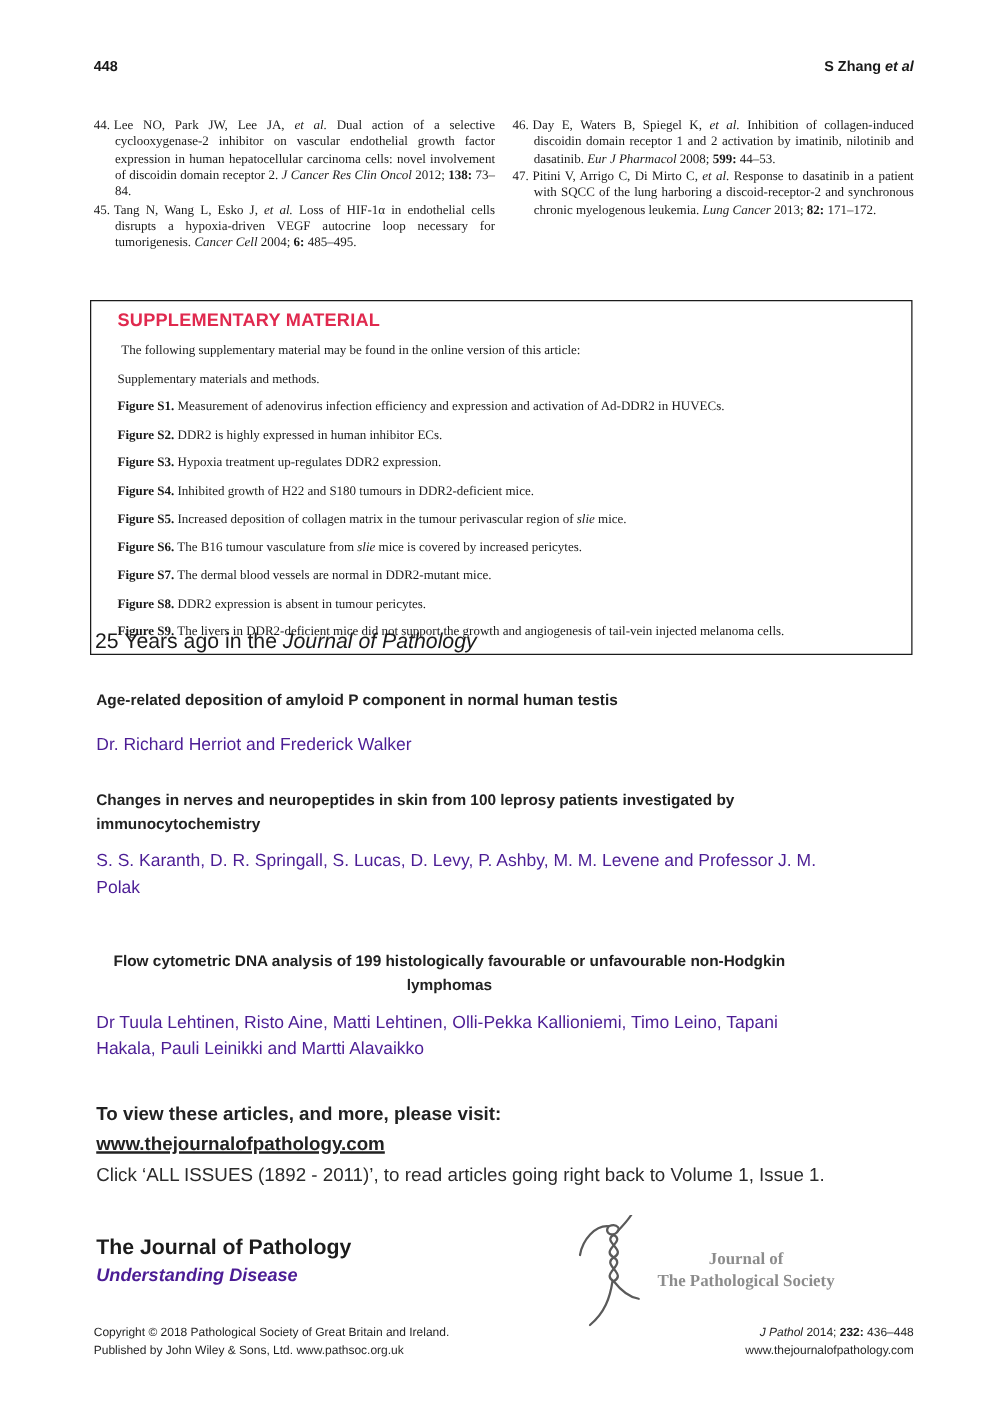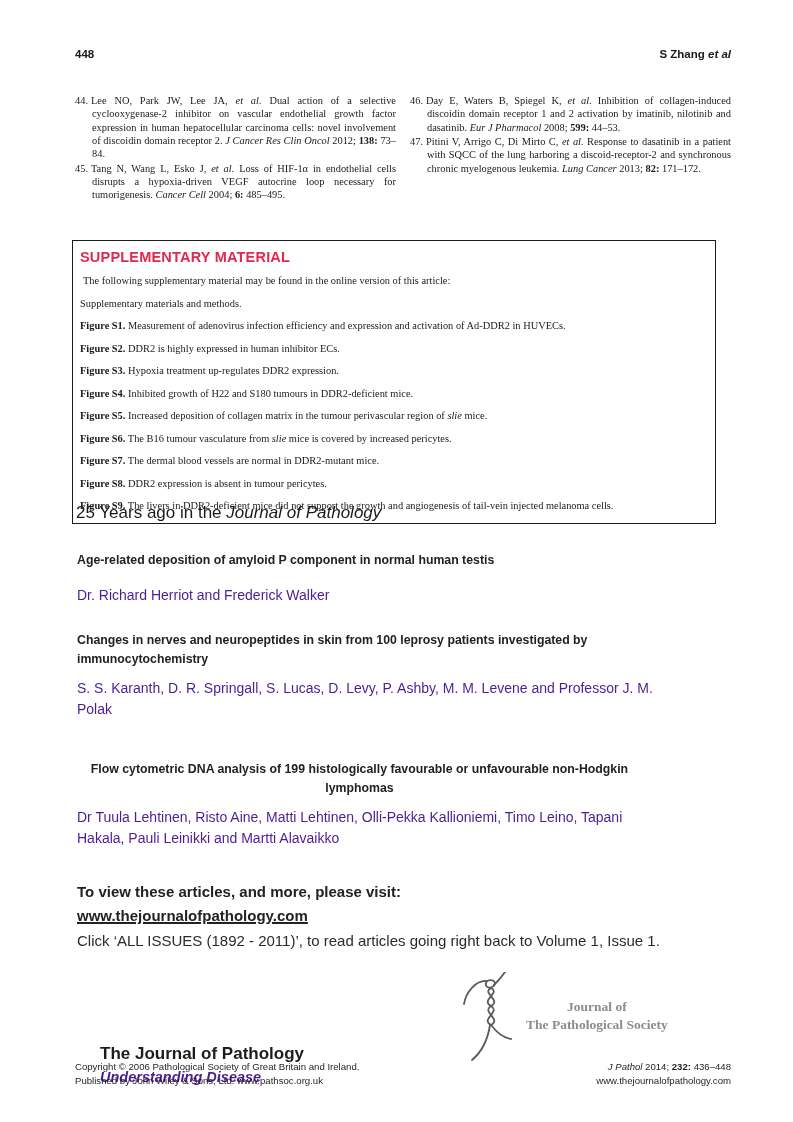--- a/index.html
+++ b/index.html
@@ -34,21 +34,21 @@
     font-size:10.4px;line-height:1.28;
     text-align:justify;
     padding-left:17px;text-indent:-17px;
   }
   .ref .ref-num{margin-right:3px;}
 
   
   .suppbox{
     position:absolute;left:72px;top:240px;width:622px;
     border:1.5px solid #1b1b1b;
-    padding:8px 13px 11px 7px;
+    padding:8px 13px 11px 21px;
   }
   .suppbox h2{
     margin:0 0 9px 0;
     font-family:"Liberation Sans",sans-serif;
     font-size:14.5px;font-weight:bold;letter-spacing:.2px;
   }
   .supp-line{
     margin:0 0 9.5px 0;
     font-size:10.4px;line-height:1.25;
   }
@@ -79,21 +79,21 @@
     font-size:15px;font-weight:bold;line-height:1.6;color:#222;
   }
   .visit a{color:#222;text-decoration:underline;text-decoration-thickness:1.5px;}
   .click-line{
     position:absolute;left:77px;top:930px;width:588px;
     font-size:15px;line-height:1.45;color:#2b2b2b;
   }
 
   
   .brand{
-    position:absolute;left:77px;top:1044px;margin-left:23px;
+    position:absolute;left:77px;top:988px;
   }
   .brand-title{font-size:17px;font-weight:bold;color:#1c1c1c;}
   .brand-tagline{font-size:14.5px;font-weight:bold;font-style:italic;margin-top:5px;color:#4c1d95;}
   .logo{
     position:absolute;left:458px;top:972px;
     display:flex;align-items:flex-start;
   }
   .logo svg{display:block;}
   .society{
     margin-left:6px;margin-top:26px;
@@ -189,21 +189,21 @@
       </svg>
     </span>
     <div class="society">
       <div>Journal of</div>
       <div>The Pathological Society</div>
     </div>
   </div>
 
   <div class="footer">
     <div class="footer-left">
-      <div>Copyright © 2006 Pathological Society of Great Britain and Ireland.</div>
+      <div>Copyright © 2018 Pathological Society of Great Britain and Ireland.</div>
       <div>Published by John Wiley &amp; Sons, Ltd. www.pathsoc.org.uk</div>
     </div>
     <div class="footer-right">
       <div><span class="rt-i">J Pathol</span><span> 2014; </span><span class="rt-b">232:</span><span> 436–448</span></div>
       <div>www.thejournalofpathology.com</div>
     </div>
   </div>
 
 </div>
 

